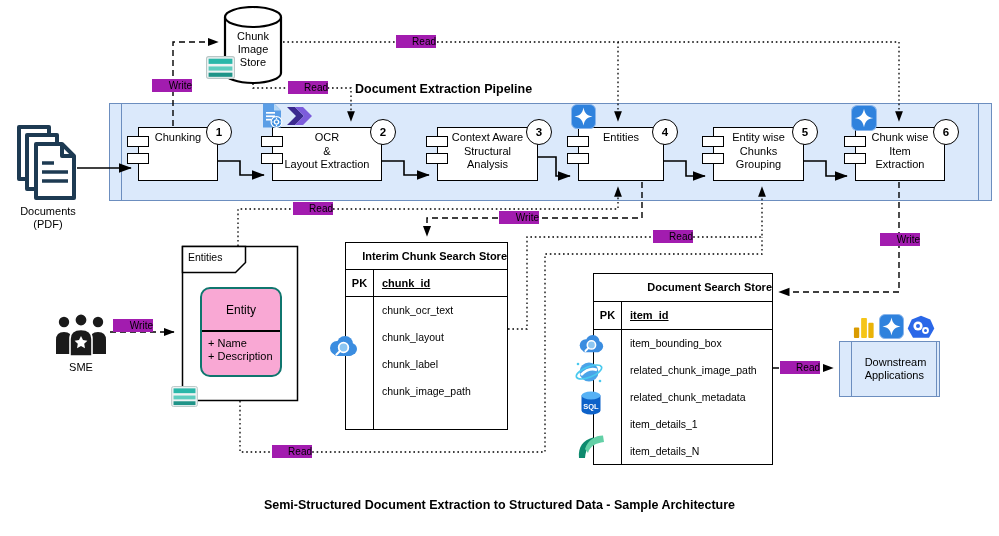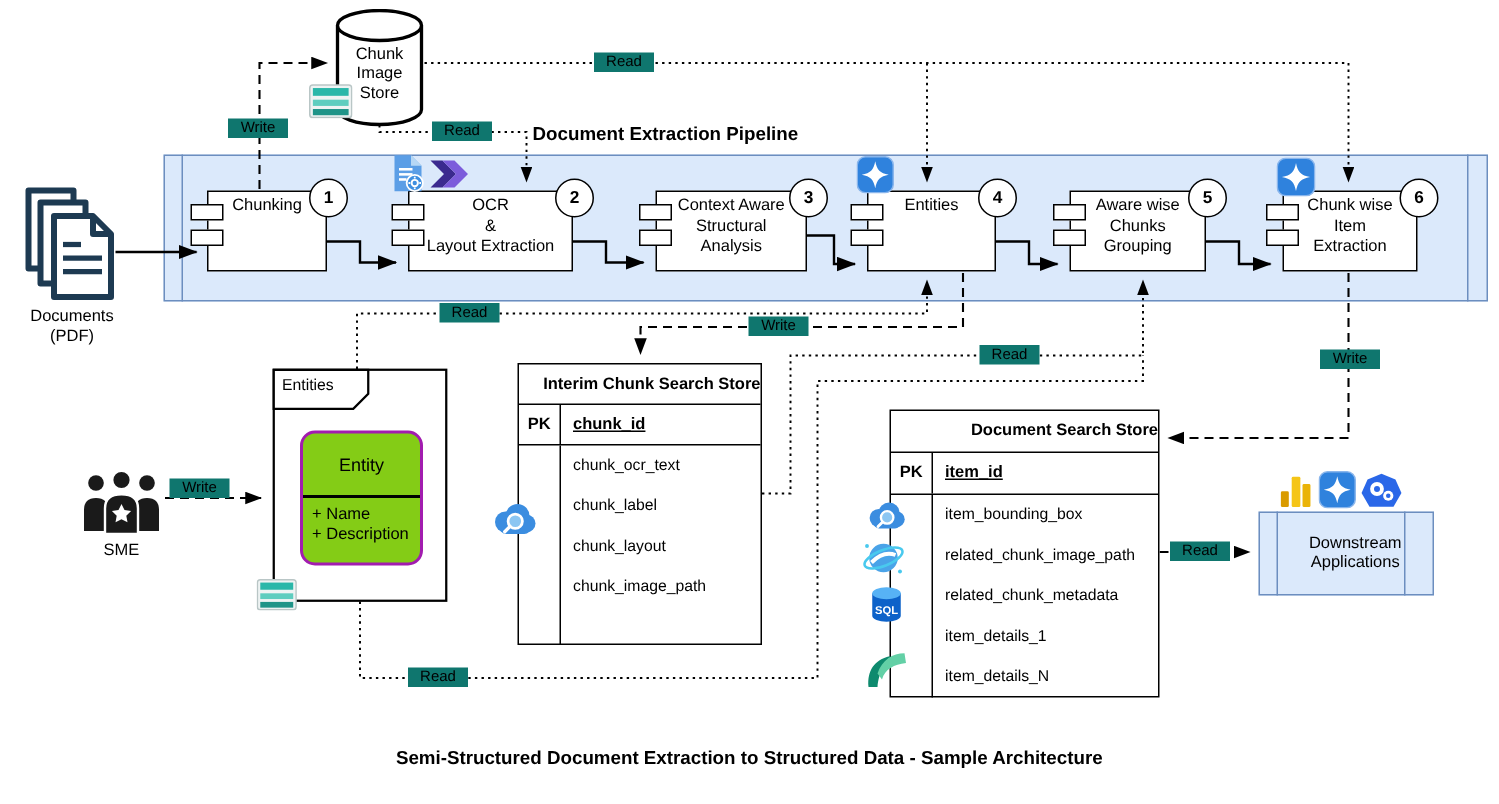--- a/index.html
+++ b/index.html
@@ -22,29 +22,29 @@
   .er{position:absolute;background:#fff;border:1.5px solid #000;box-sizing:border-box;}
   .er-title{height:26px;line-height:26px;text-align:right;font-weight:bold;font-size:11px;border-bottom:1.5px solid #000;}
   .er-pkrow{display:flex;height:26px;border-bottom:1.5px solid #000;justify-content:space-between;}
   .er-pk{width:27px;text-align:center;line-height:26px;font-weight:bold;font-size:11px;border-right:1.5px solid #000;}
   .er-pkf{flex:1;line-height:26px;padding-left:8px;font-weight:bold;font-size:11px;text-decoration:underline;}
   .er-body{display:flex;}
   .er-gut{width:27px;border-right:1.5px solid #000;}
   .er-rows{flex:1;}
   .er-row{height:27px;line-height:27px;padding-left:8px;font-size:10.5px;}
   
-  .entity-box{left:200px;top:287px;width:82px;height:90px;background:#84cc16;border:2px solid #a21caf;border-radius:10px;box-sizing:border-box;}
+  .entity-box{left:200px;top:287px;width:82px;height:90px;background:#f9a8d4;border:2px solid #0f766e;border-radius:10px;box-sizing:border-box;}
   .entity-title{height:41px;border-bottom:2px solid #000;display:flex;align-items:center;justify-content:center;font-size:12px;}
   .entity-attrs{padding:5px 0 0 6px;font-size:11px;line-height:13px;white-space:pre-line;}
   
-  .downstream{left:839px;top:341px;width:117px;height:56px;background:#dbe9fb;border:1px solid #6c8ebf;box-sizing:border-box;
-              display:flex;align-items:center;justify-content:center;text-align:center;font-size:11px;line-height:13px;white-space:pre-line;padding-left:12px;}
+  .downstream{left:839px;top:341px;width:101px;height:56px;background:#dbe9fb;border:1px solid #6c8ebf;box-sizing:border-box;
+              display:flex;align-items:center;justify-content:center;text-align:left;font-size:11px;line-height:13px;white-space:pre-line;padding-left:12px;}
   .ds-line{top:341px;width:1px;height:56px;background:#6c8ebf;}
   
-  .elabel{position:absolute;width:40px;text-align:center;font-size:10px;line-height:13px;background:#0f766e;}
+  .elabel{position:absolute;width:40px;text-align:right;font-size:10px;line-height:13px;background:#a21caf;}
   .cap{left:0;right:0;top:498px;text-align:center;font-weight:bold;font-size:12.5px;}
   .small-label{text-align:center;font-size:11px;line-height:13px;white-space:pre-line;}
   svg{display:block;}
   .icon{position:absolute;}
 </style>
 </head>
 <body>
 
 <div id="canvas">
 
@@ -158,21 +158,21 @@
   <div class="stage" style="left:578px;width:86px;">
     <div class="tab t1"></div>
     <div class="tab t2"></div>
     <div class="badge">4</div>
     <span class="lbl">Entities</span>
   </div>
   <div class="stage" style="left:713px;width:91px;">
     <div class="tab t1"></div>
     <div class="tab t2"></div>
     <div class="badge">5</div>
-    <span class="lbl">Aware wise
+    <span class="lbl">Entity wise
 Chunks
 Grouping</span>
   </div>
   <div class="stage" style="left:855px;width:90px;">
     <div class="tab t1"></div>
     <div class="tab t2"></div>
     <div class="badge">6</div>
     <span class="lbl">Chunk wise
 Item
 Extraction</span>
@@ -239,22 +239,22 @@
   <div class="er" style="left:345px;top:242px;width:163px;height:188px;">
     <div class="er-title">Interim Chunk Search Store</div>
     <div class="er-pkrow">
       <div class="er-pk">PK</div>
       <div class="er-pkf">chunk_id</div>
     </div>
     <div class="er-body" style="height:133px;">
       <div class="er-gut"></div>
       <div class="er-rows">
         <div class="er-row">chunk_ocr_text</div>
+        <div class="er-row">chunk_layout</div>
         <div class="er-row">chunk_label</div>
-        <div class="er-row">chunk_layout</div>
         <div class="er-row">chunk_image_path</div>
       </div>
     </div>
   </div>
   <svg class="icon" style="left:328px;top:335px;" width="30" height="24" viewBox="0 0 30 24">
     <g fill="#3b8de0">
       <circle cx="9" cy="13" r="7"></circle>
         <circle cx="17" cy="9" r="8"></circle>
         <circle cx="23" cy="14" r="6"></circle>
       <rect x="5" y="11" width="21" height="10" rx="4.5"></rect>

